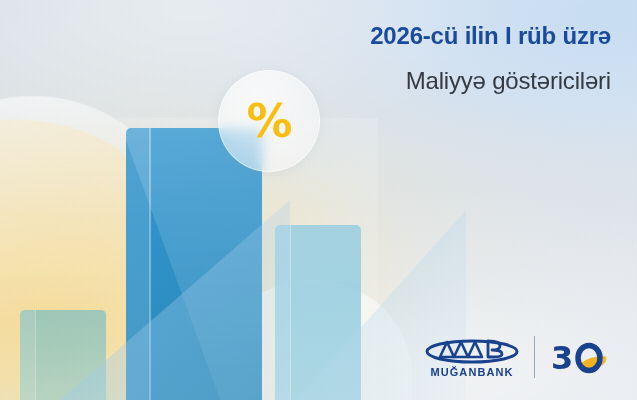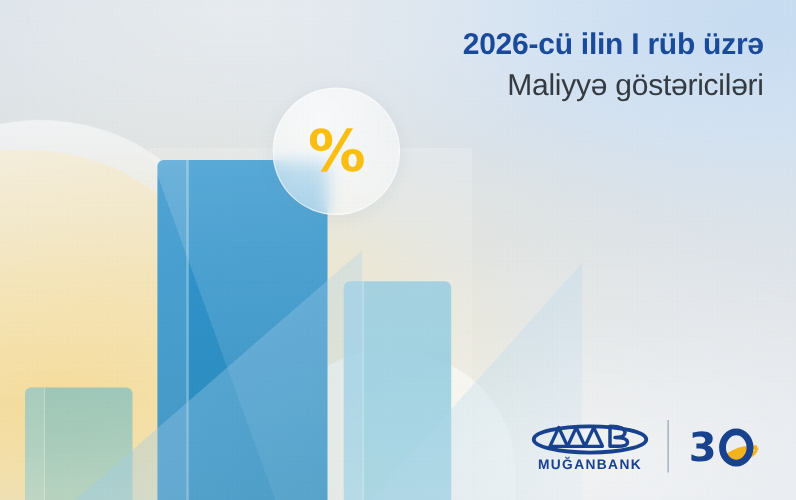--- a/index.html
+++ b/index.html
@@ -115,21 +115,21 @@
   #headline{
     position:absolute;right:26px;top:20px;
     text-align:right;
   }
   #title-line1{
     font-size:24px;font-weight:bold;color:#1a4b9c;
     letter-spacing:-0.2px;line-height:1.3;white-space:nowrap;
   }
   #title-line2{
     font-size:24px;font-weight:normal;color:#343a40;
-    letter-spacing:-0.2px;line-height:1.3;white-space:nowrap;margin-top:2px;
+    letter-spacing:-0.2px;line-height:1.3;white-space:nowrap;margin-top:14px;
   }
 
   
   #logo-lockup{
     position:absolute;right:26px;bottom:22px;
     display:flex;align-items:center;gap:14px;
   }
   #logo-mugan{display:flex;flex-direction:column;align-items:center;}
   #logo-wordmark{
     font-size:11px;font-weight:bold;color:#18418f;

